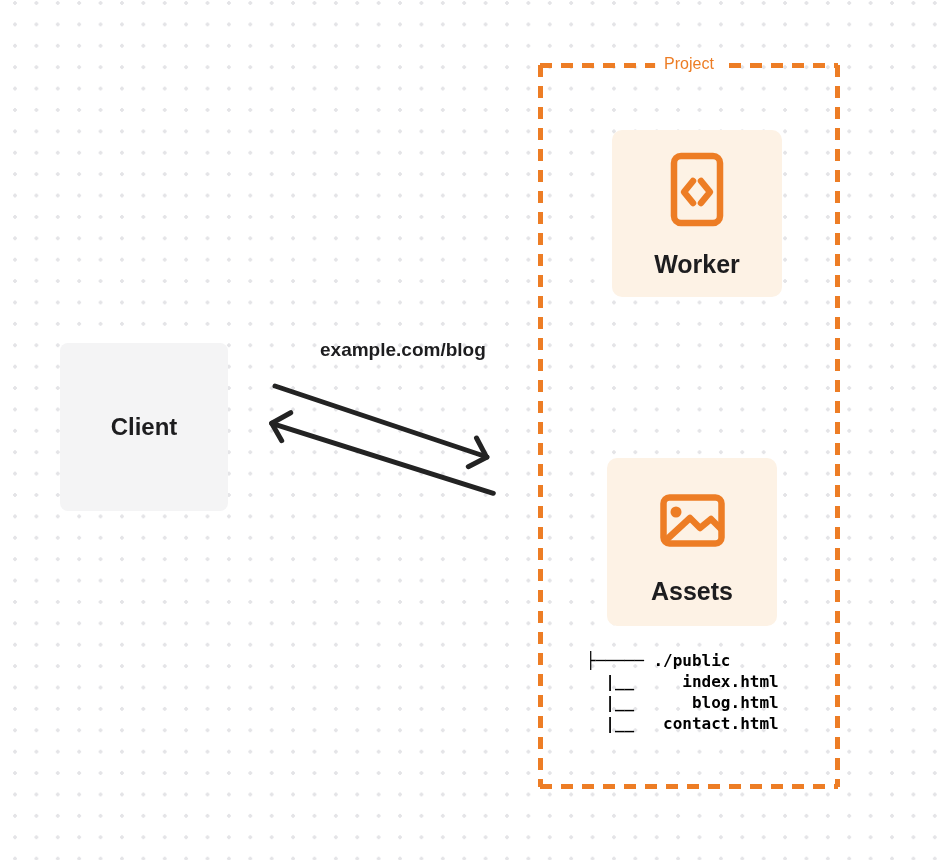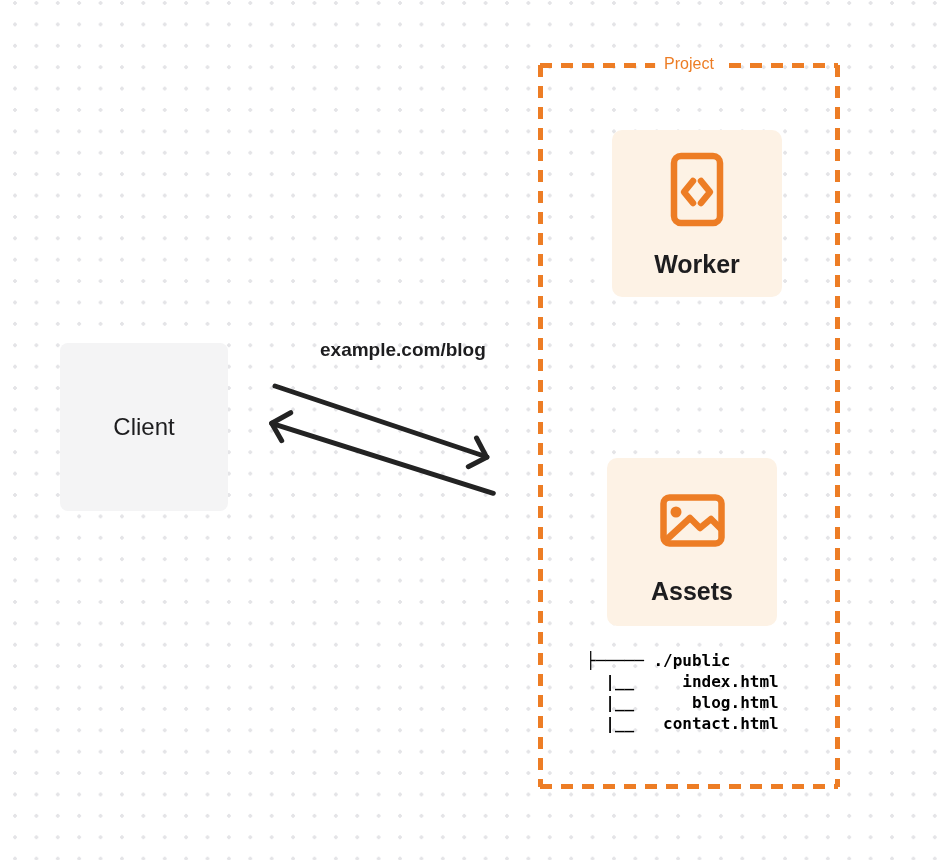--- a/index.html
+++ b/index.html
@@ -14,21 +14,21 @@
   .abs { position: absolute; }
 
   
   .client-box {
     left: 60px; top: 343px; width: 168px; height: 168px;
     background: var(--client-background, #F4F4F5);
     border-radius: 8px;
     display: flex; align-items: center; justify-content: center;
   }
   .client-box .node-label {
-    font-size: 24px; font-weight: 400; color: var(--text, #1D1D1F);
+    font-size: 24px; font-weight: 700; color: var(--text, #1D1D1F);
   }
 
   
   .url-label {
     left: 280px; top: 339px;
     font-size: 19px; font-weight: 700; color: var(--text, #1D1D1F);
     white-space: nowrap;
     margin-left: 40px;
   }
 

